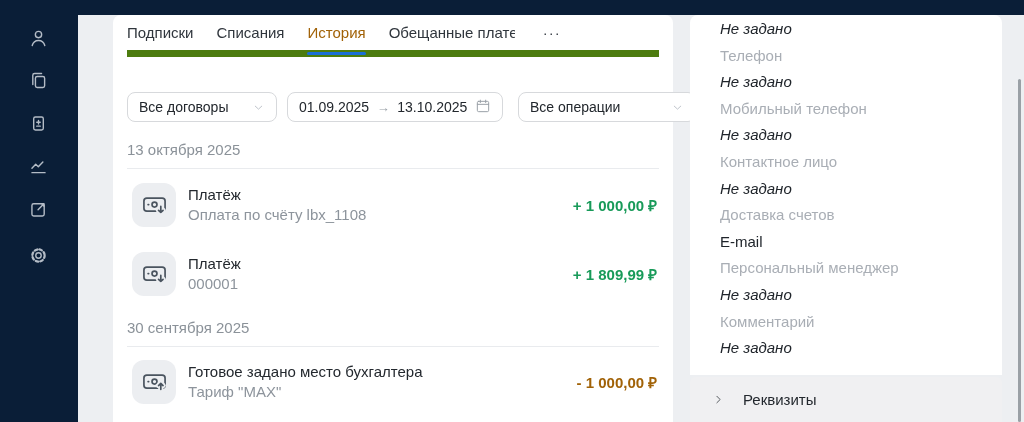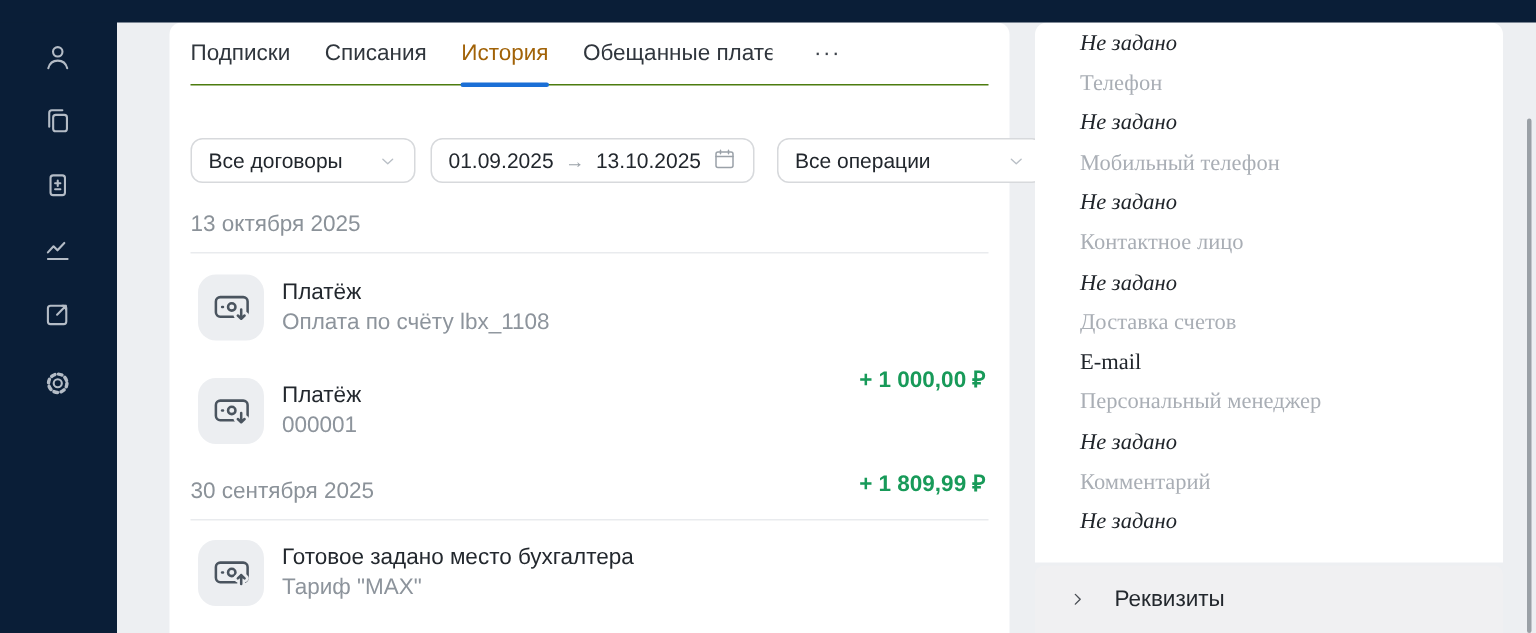--- a/index.html
+++ b/index.html
@@ -13,21 +13,21 @@
 
   
   .topbar { position:absolute; left:0; top:0; width:1024px; height:15px; background:#0a1e37; z-index:5; }
   .sidebar { position:absolute; left:0; top:0; width:78px; height:422px; background:#0a1e37; z-index:4; }
   .side-btn { position:absolute; left:26px; width:24px; height:24px; display:flex; align-items:center; justify-content:center; background:none; border:none; cursor:pointer; }
   .side-btn svg { width:21px; height:21px; stroke:#b4bcc6; fill:none; stroke-width:1.6; stroke-linecap:round; stroke-linejoin:round; }
 
   
   .main-card { position:absolute; left:113px; top:15px; width:560px; height:407px; background:#fff; border-radius:8px 8px 0 0; }
 
-  .tabs { position:absolute; left:14px; right:14px; top:0; height:42px; display:flex; align-items:center; gap:23px; border-bottom:1px solid #4d7c0f; }
+  .tabs { position:absolute; left:14px; right:14px; top:0; height:42px; display:flex; align-items:center; gap:23px; border-bottom:7px solid #4d7c0f; }
   .tab { position:relative; height:42px; line-height:42px; font-size:15px; color:#30363d; white-space:nowrap; cursor:pointer; background:none; border:none; font-family:inherit; }
   .tab.truncated { max-width:126px; overflow:hidden; }
   .tab.active { color:#a16207; }
   .tab.active::after { content:""; position:absolute; left:0; right:0; bottom:-1px; height:3px; background:#1b6fd6; border-radius:2px; }
   .tab-more { margin-left:5px; font-size:15px; color:#3d434b; letter-spacing:1px; background:none; border:none; cursor:pointer; line-height:42px; }
 
   .filter-btn { position:absolute; top:77px; height:30px; border:1px solid #d7d9dc; border-radius:8px; background:#fff; display:flex; align-items:center; padding:0 11px; font-size:14px; color:#22272d; cursor:pointer; font-family:inherit; }
   .filter-btn .chev { margin-left:auto; display:flex; }
   .chev svg { width:13px; height:13px; stroke:#b9bfc6; fill:none; stroke-width:1.7; stroke-linecap:round; stroke-linejoin:round; }
   .f-contracts { left:14px; width:150px; }
@@ -41,27 +41,27 @@
   .divider { position:absolute; left:14px; right:14px; height:1px; background:#e9ebee; }
   .dv1 { top:153px; } .dv2 { top:331px; }
 
   .prow { position:absolute; left:19px; right:16px; height:44px; }
   .pr1 { top:168px; } .pr2 { top:237px; } .pr3 { top:345px; }
   .pic { position:absolute; left:0; top:0; width:44px; height:44px; border-radius:12px; background:#eceef1; display:flex; align-items:center; justify-content:center; }
   .pic svg { width:27px; height:27px; }
   .ptext { position:absolute; left:56px; top:0; height:44px; display:flex; flex-direction:column; justify-content:center; }
   .ptitle { font-size:15px; line-height:20px; color:#23282e; }
   .psub { font-size:15px; line-height:20px; color:#8d949c; }
-  .pamount { position:absolute; right:0; top:50%; transform:translateY(-50%); font-size:15px; font-weight:bold; white-space:nowrap;margin-top:47px; }
+  .pamount { position:absolute; right:0; top:50%; transform:translateY(-50%); font-size:15px; font-weight:bold; white-space:nowrap; }
   .amt-in { color:#189a59; }
   .amt-out { color:#a16207; }
 
   
   .details-card { position:absolute; left:690px; top:15px; width:312px; height:360px; background:#fff; border-radius:8px 8px 0 0; overflow:hidden; }
-  .fields { padding:1px 0 0 30px;font-family:Liberation Serif, serif; }
+  .fields { padding:1px 0 0 30px; }
   .frow { height:26.6px; line-height:26.6px; font-size:15px; white-space:nowrap; }
   .f-label { color:#a9aeb5; }
   .f-value { font-style:italic; color:#20252b; }
   .f-plain { color:#20252b; }
 
   .requisites { position:absolute; left:690px; top:377px; width:312px; height:45px; background:#f0f0f2; border-radius:6px 6px 0 0; display:flex; align-items:center; padding-left:22px; cursor:pointer; }
   .requisites .rchev { display:flex; margin-right:18px; }
   .rchev svg { width:13px; height:13px; stroke:#494e54; fill:none; stroke-width:1.7; stroke-linecap:round; stroke-linejoin:round; }
   .req-label { font-size:15px; color:#23282e; }
 

